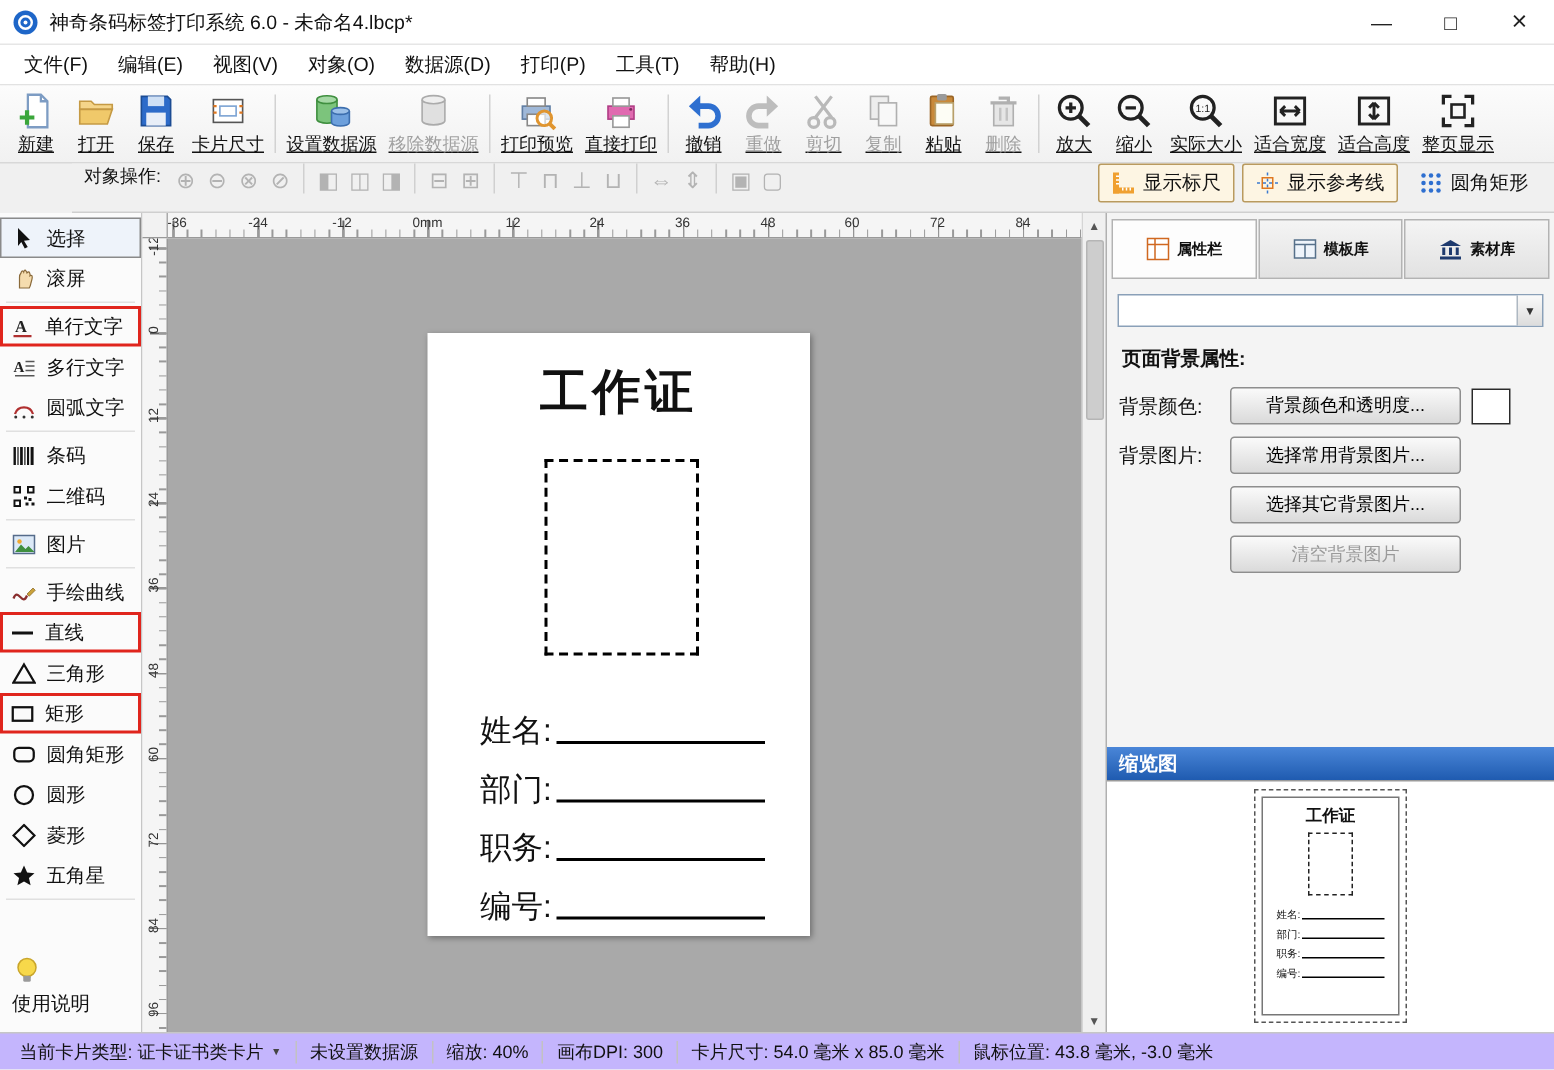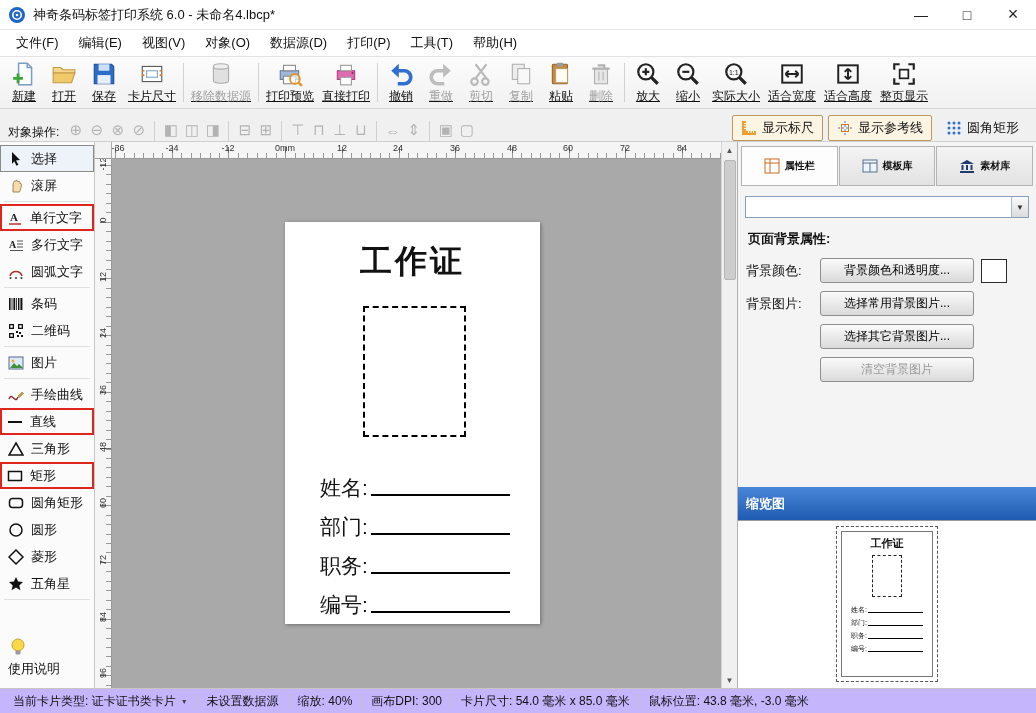--- a/index.html
+++ b/index.html
@@ -19,21 +19,21 @@
 
   
   .toolbar { height:52px; background:linear-gradient(#fcfcfc,#f1f1f1); border-bottom:1px solid #d8d8d8; display:flex; align-items:stretch; padding:1px 4px;text-decoration:underline; }
   .tb-btn { min-width:40px; padding:2px 4px; display:flex; flex-direction:column; align-items:center; justify-content:center; cursor:pointer; }
   .tb-btn .tb-icon { width:26px; height:26px; display:flex; align-items:center; justify-content:center; }
   .tb-btn .tb-label { font-size:12px; margin-top:1px; white-space:nowrap; }
   .tb-btn.disabled .tb-label { color:#a0a0a0; }
   .tb-sep { width:1px; background:#d2d2d2; margin:5px 3px; }
 
   
-  .objbar { height:33px; background:#f0f0f0; border-bottom:1px solid #cfcfcf; display:flex; align-items:flex-end; padding:0 8px; }
+  .objbar { height:33px; background:#f0f0f0; border-bottom:1px solid #cfcfcf; display:flex; align-items:flex-start; padding:0 8px;margin-left:48px; }
   .objbar-label { font-size:12px; margin-right:6px; white-space:nowrap; }
   .obj-icon { width:21px; height:22px; display:flex; align-items:center; justify-content:center; color:#b3b3b3; font-size:15px; }
   .obj-sep { width:1px; height:20px; background:#d0d0d0; margin:0 5px; }
   .toggle-group { margin-left:auto; display:flex; align-items:center; }
   .toggle-btn { display:flex; align-items:center; gap:5px; padding:3px 8px; font-size:13px; margin-left:5px; border:1px solid transparent; cursor:pointer; white-space:nowrap; }
   .toggle-btn.active { border:1px solid #b99a5e; background:#fdf5e3; border-radius:2px; }
   .toggle-icon { width:16px; height:16px; display:flex; }
 
   
   .main { display:flex; height:546px; min-height:0; }
@@ -90,21 +90,21 @@
   .combo { margin:10px 7px 2px; height:22px; border:1px solid #8aa0b8; background:#fff; display:flex; cursor:pointer; }
   .combo-value { flex:1; padding:3px 5px; font-size:12px; }
   .combo-arrow { width:17px; display:flex; align-items:center; justify-content:center; font-size:8px; color:#333; background:linear-gradient(#fafafa,#dcdcdc); border-left:1px solid #aeb8c2; }
   .section-title { font-size:13px; font-weight:bold; padding:10px 10px 6px; }
   .prop-row { display:flex; align-items:center; padding:4px 8px; }
   .prop-label { width:74px; font-size:13px; flex-shrink:0; }
   .prop-btn { width:154px; height:25px; font-family:"Liberation Sans",sans-serif; font-size:12px; background:linear-gradient(#fafafa,#dadada); border:1px solid #8e8e8e; border-radius:3px; cursor:pointer; white-space:nowrap; }
   .prop-btn.disabled { color:#9a9a9a; }
   .color-swatch { width:26px; height:24px; margin-left:7px; background:#ffffff; border:1px solid #2a2a2a; cursor:pointer; }
   .thumb-section { margin-top:auto; }
-  .thumb-header { height:33px; background:linear-gradient(#4a86d8,#1f5bb0); color:#fff; font-size:13px; font-weight:bold; display:flex; align-items:center; padding-left:8px; }
+  .thumb-header { height:22px; background:linear-gradient(#4a86d8,#1f5bb0); color:#fff; font-size:13px; font-weight:bold; display:flex; align-items:center; padding-left:8px; }
   .thumb-area { height:168px; background:#fff; position:relative; border-top:1px solid #9a9a9a; }
   .mini-card { position:absolute; left:50%; top:10px; margin-left:-46px; width:92px; height:146px; background:#fff; border:1px solid #777; outline:1px dashed #555; outline-offset:4px; }
   .mini-title { text-align:center; font-size:11px; font-weight:600; margin-top:4px; }
   .mini-photo { width:30px; height:42px; border:1px dashed #222; margin:4px auto 5px; }
   .mini-fields { padding:0 9px; }
   .mini-row { display:flex; align-items:flex-end; height:13px; font-size:7px; }
   .mini-line { flex:1; border-bottom:1px solid #000; margin:0 0 2px 1px; }
 
   
   .statusbar { height:25px; border-top:1px solid #c6c6c6; background:#c4b5fd; display:flex; align-items:center; padding:0 4px; font-size:12px; }
@@ -176,20 +176,31 @@
     <span class="tb-icon">
         <svg width="26" height="26" viewBox="0 0 24 24">
           <rect x="3" y="5" width="18" height="14" fill="#fff" stroke="#555"></rect>
           <rect x="7" y="9" width="10" height="6" fill="none" stroke="#7da4d4"></rect>
           <path d="M3 9h2M3 13h2M21 9h-2M21 13h-2" stroke="#e07820" stroke-width="1.5"></path>
         </svg>
       </span>
     <span class="tb-label">卡片尺寸</span>
   </div>
   <div class="tb-sep"></div>
+  <div class="tb-btn">
+    <span class="tb-icon">
+        <svg width="26" height="26" viewBox="0 0 24 24">
+          <path d="M3 5v12c0 1.4 2.8 2.5 6.2 2.5s6.2-1.1 6.2-2.5V5" fill="#7cc47c" stroke="#3f8f3f"></path>
+          <ellipse cx="9.2" cy="5" rx="6.2" ry="2.4" fill="#a5d8a5" stroke="#3f8f3f"></ellipse>
+          <path d="M12 12v7c0 1.2 2.5 2.2 5.5 2.2s5.5-1 5.5-2.2v-7" fill="#6da0dc" stroke="#3c6eae"></path>
+          <ellipse cx="17.5" cy="12" rx="5.5" ry="2.1" fill="#9cc0e8" stroke="#3c6eae"></ellipse>
+        </svg>
+      </span>
+    <span class="tb-label">设置数据源</span>
+  </div>
   <div class="tb-btn disabled">
     <span class="tb-icon">
         <svg width="26" height="26" viewBox="0 0 24 24">
           <path d="M5 5v13c0 1.4 3.1 2.5 7 2.5s7-1.1 7-2.5V5" fill="#e0e0e0" stroke="#ababab"></path>
           <ellipse cx="12" cy="5" rx="7" ry="2.5" fill="#eee" stroke="#ababab"></ellipse>
         </svg>
       </span>
     <span class="tb-label">移除数据源</span>
   </div>
   <div class="tb-sep"></div>

